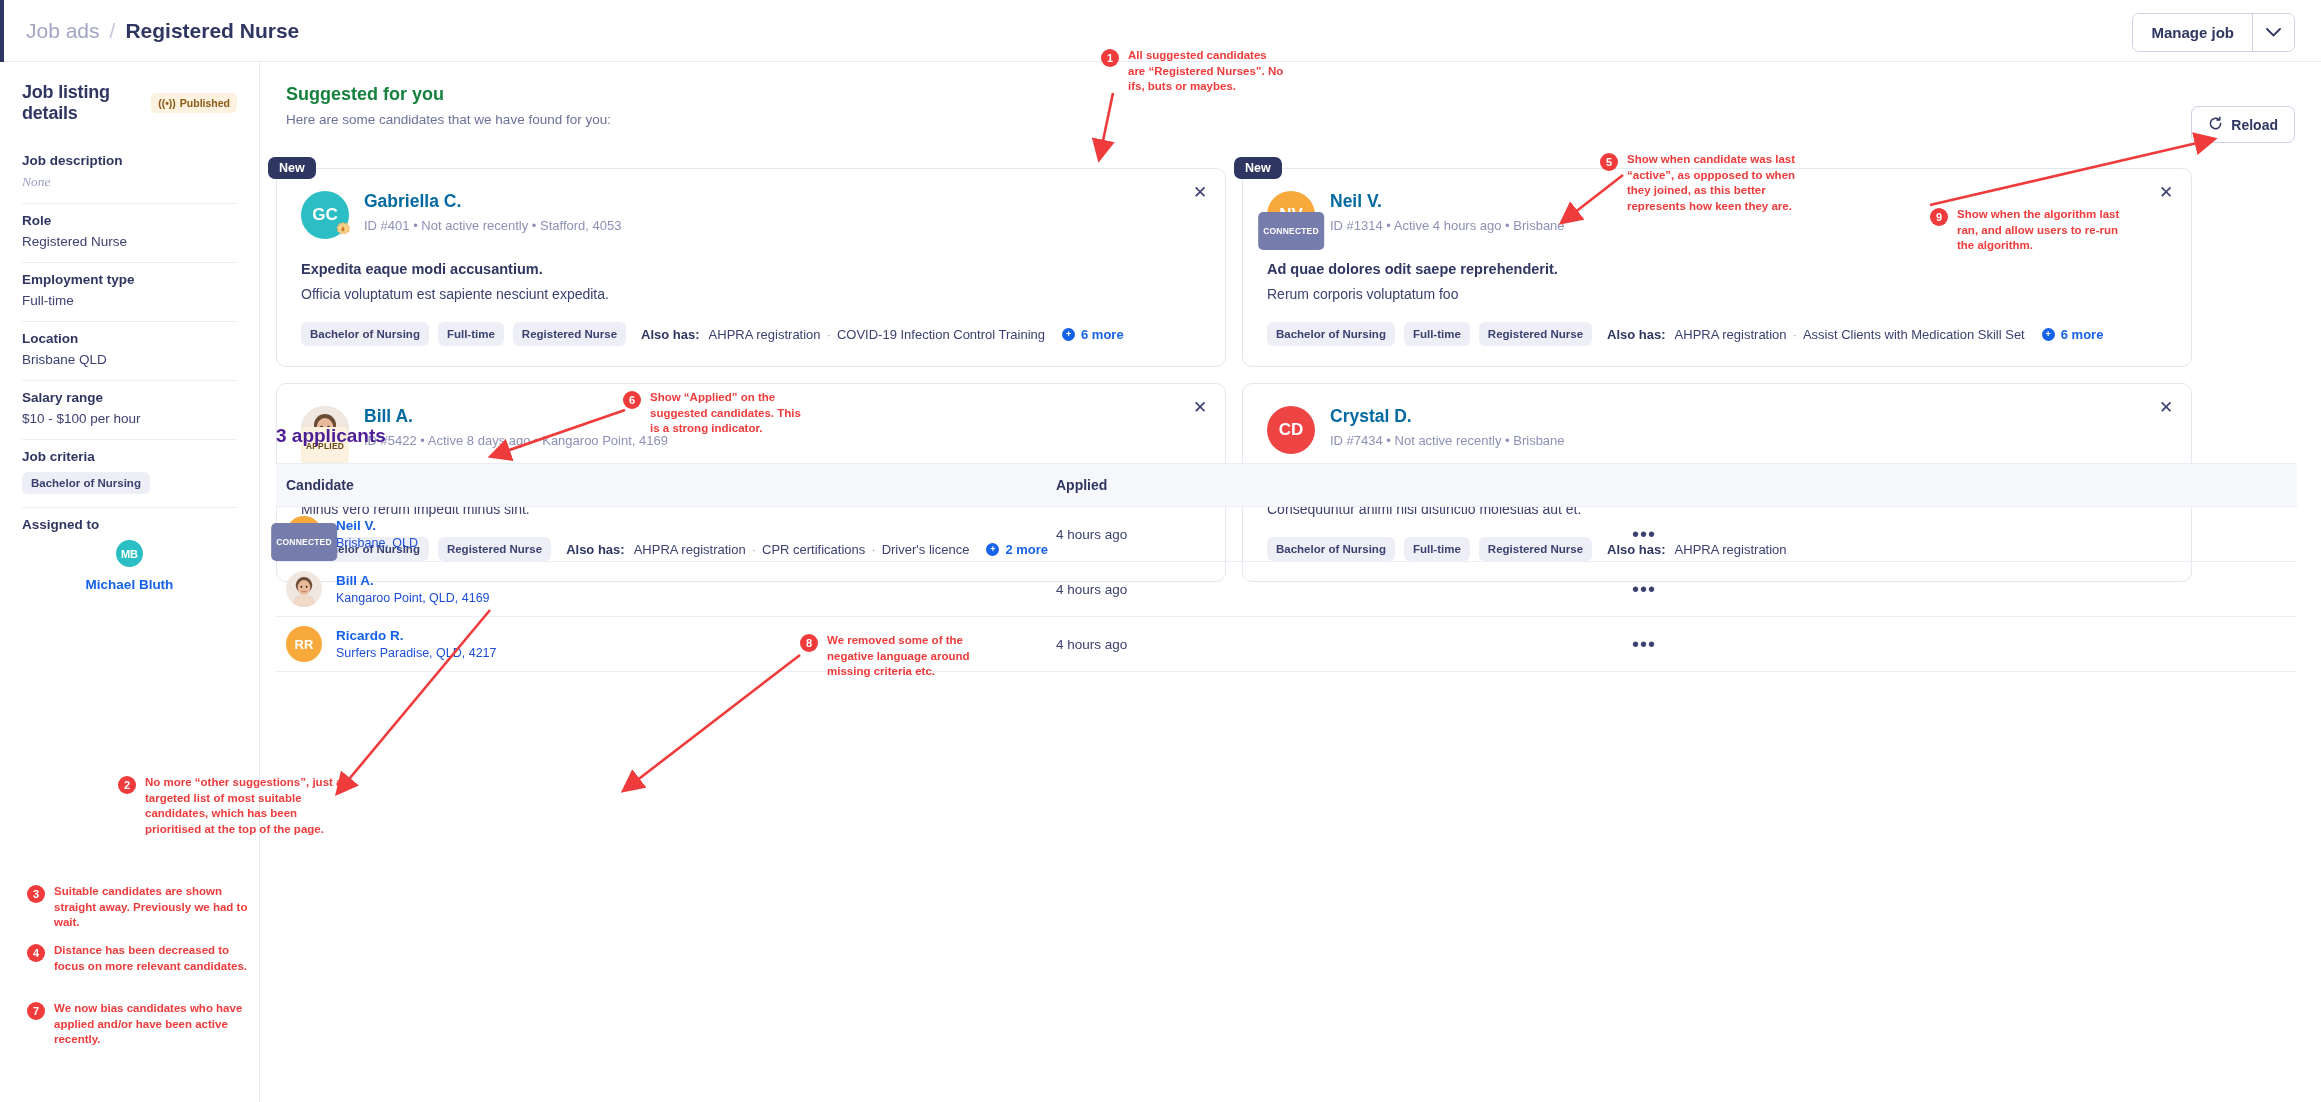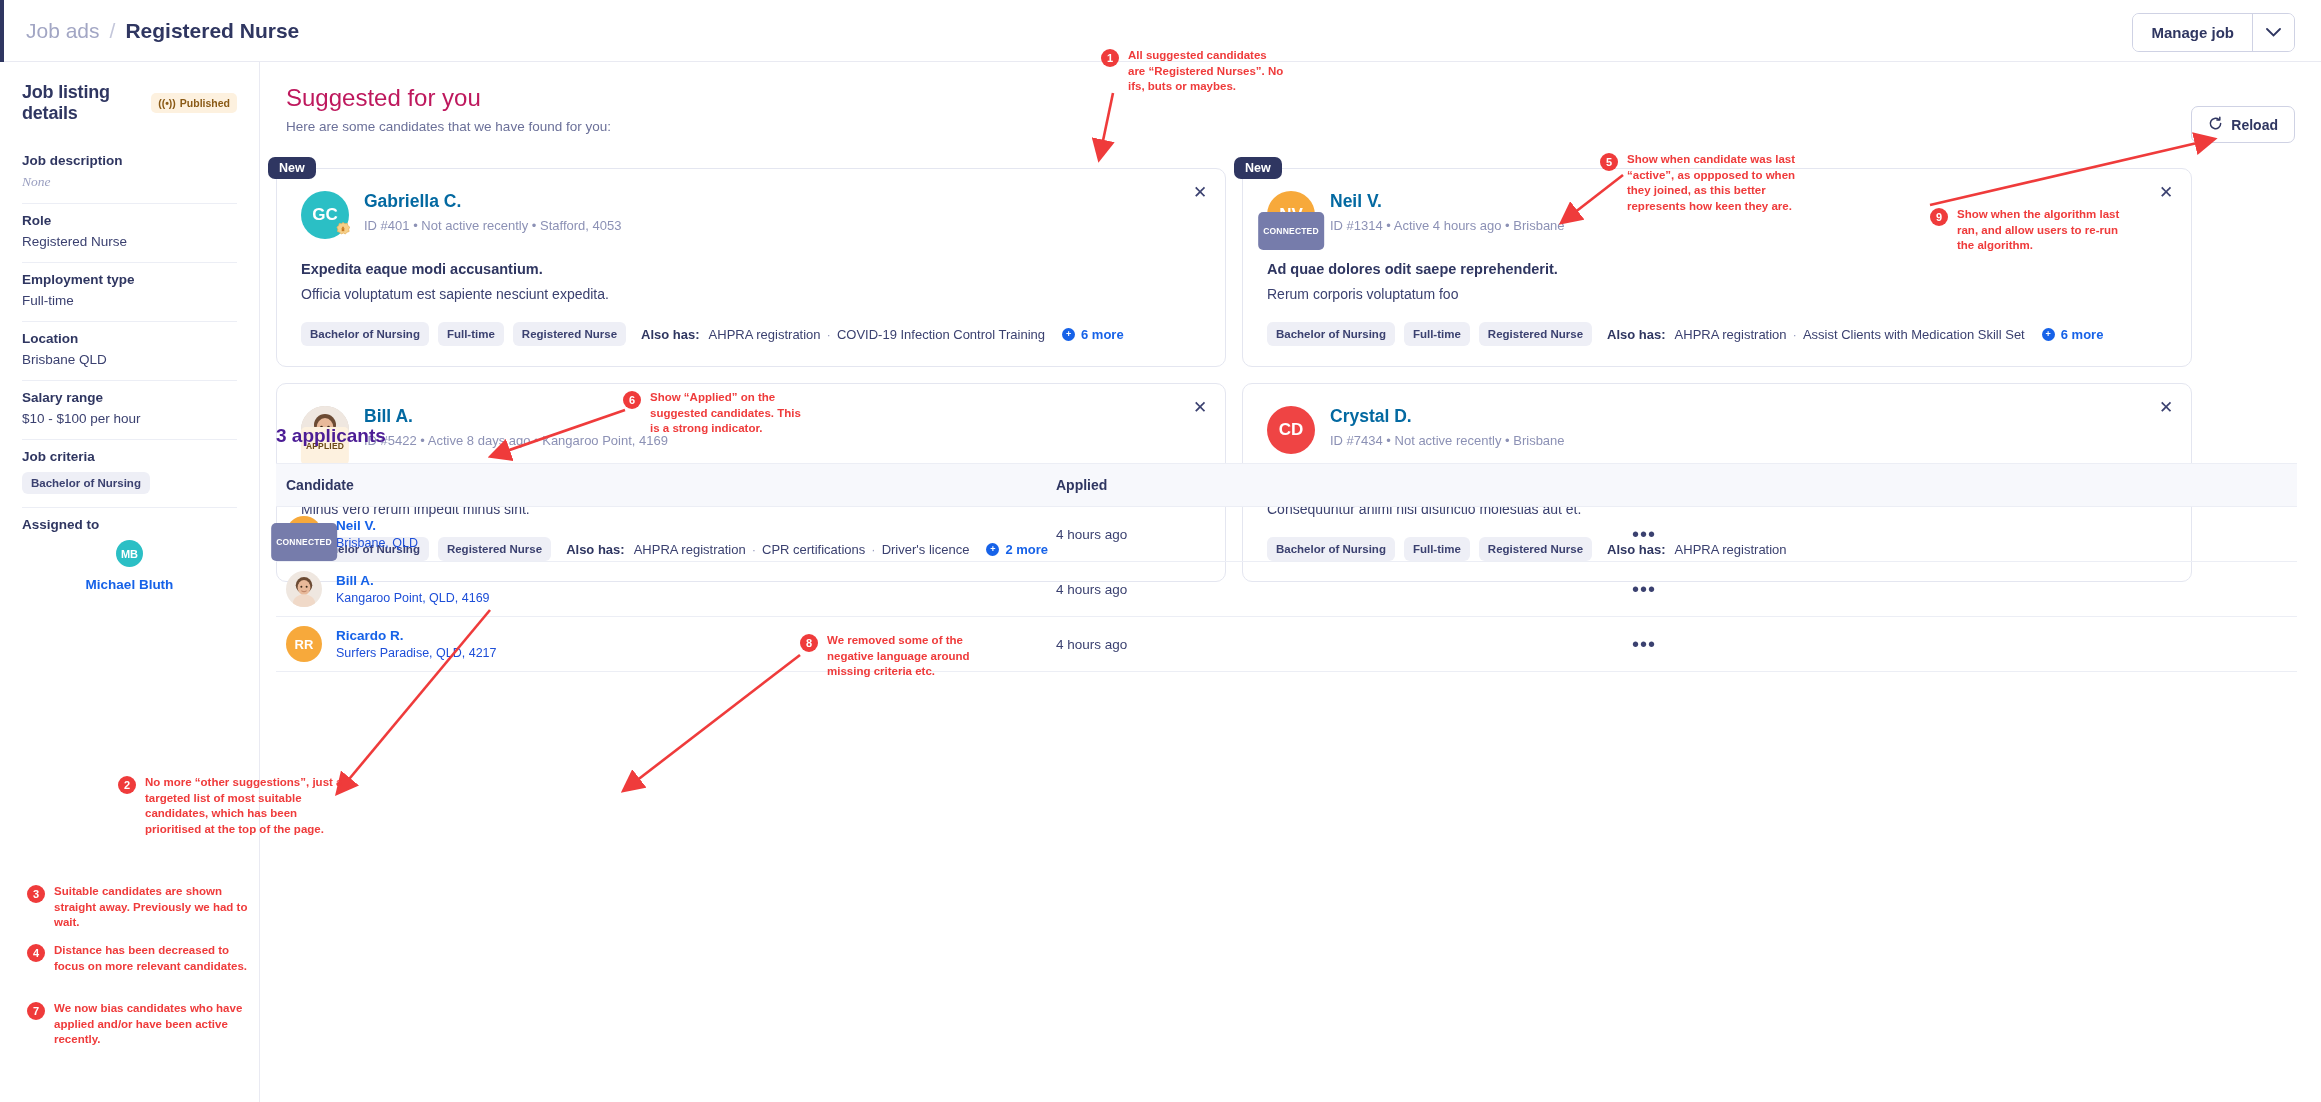--- a/index.html
+++ b/index.html
@@ -60,21 +60,21 @@
   }
   .assigned-row { display: flex; align-items: center; gap: 10px; margin-top: 8px; flex-direction: column; }
   .av-sm {
     width: 27px; height: 27px; border-radius: 50%; background: #2bbfc5; color: #fff;
     display: flex; align-items: center; justify-content: center; font-size: 11px; font-weight: 700;
   }
   .assigned-name { font-size: 13.5px; color: #1662e8; font-weight: 700; }
 
   
   .main { position: absolute; left: 260px; top: 62px; width: 2061px; height: 1040px; background: #fff; padding: 22px 26px 0 26px; }
-  .sec-title { font-size: 24px; font-weight: 400; color: #be185d; }
+  .sec-title { font-size: 18px; font-weight: 700; color: #15803d; }
   .sec-sub { font-size: 13.5px; color: #6b7099; margin-top: 7px; }
   .reload-btn {
     position: absolute; right: 26px; top: 106px; height: 37px; padding: 0 16px;
     border: 1px solid #cfd2e4; border-radius: 7px; background: #fff; color: #2f3661;
     font-size: 14px; font-weight: 700; display: flex; align-items: center; gap: 8px;
     cursor: pointer; font-family: inherit;
   }
 
   
   .cards { position: absolute; left: 276px; top: 168px; width: 2021px; display: flex; flex-wrap: wrap; gap: 16px; }

